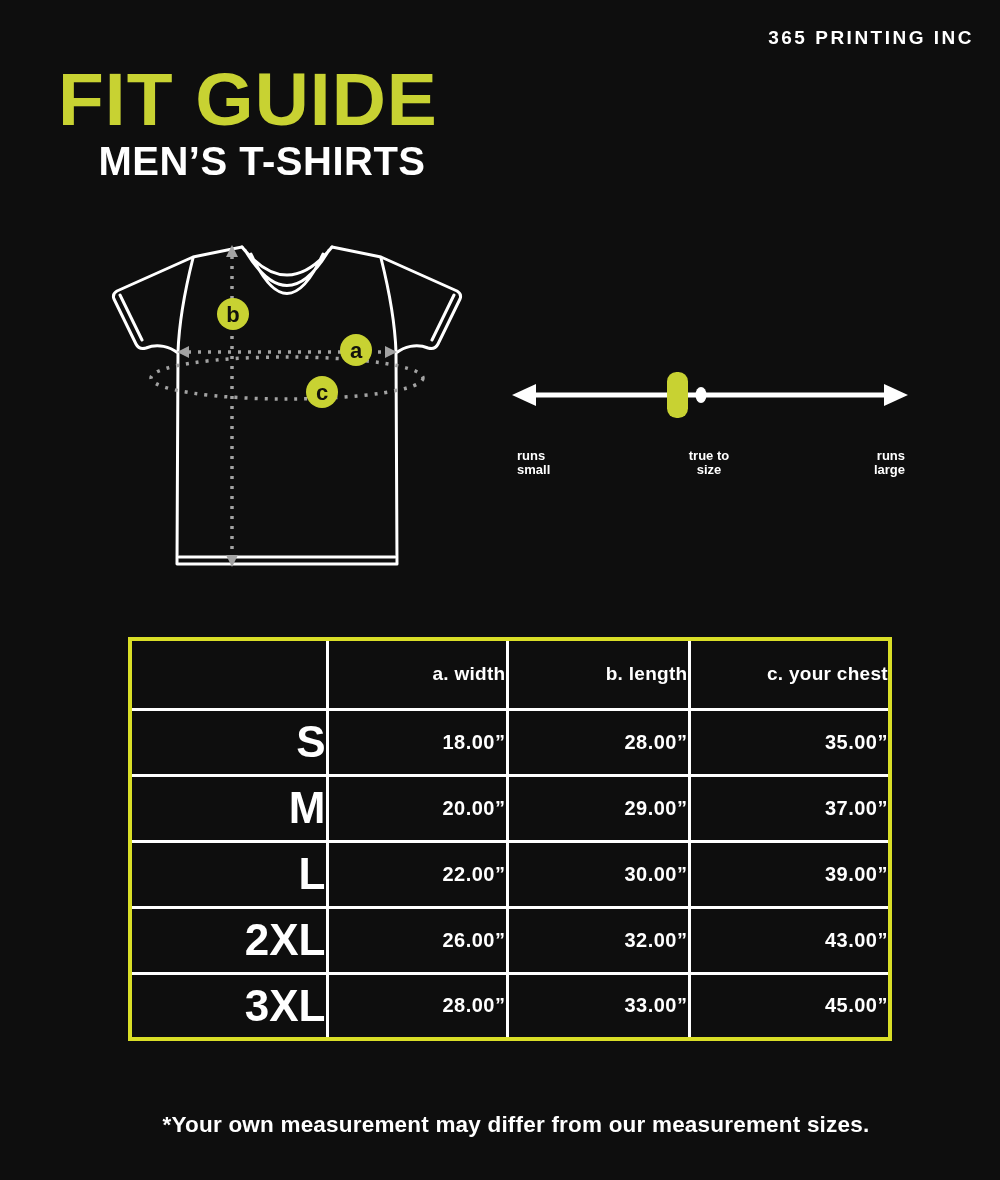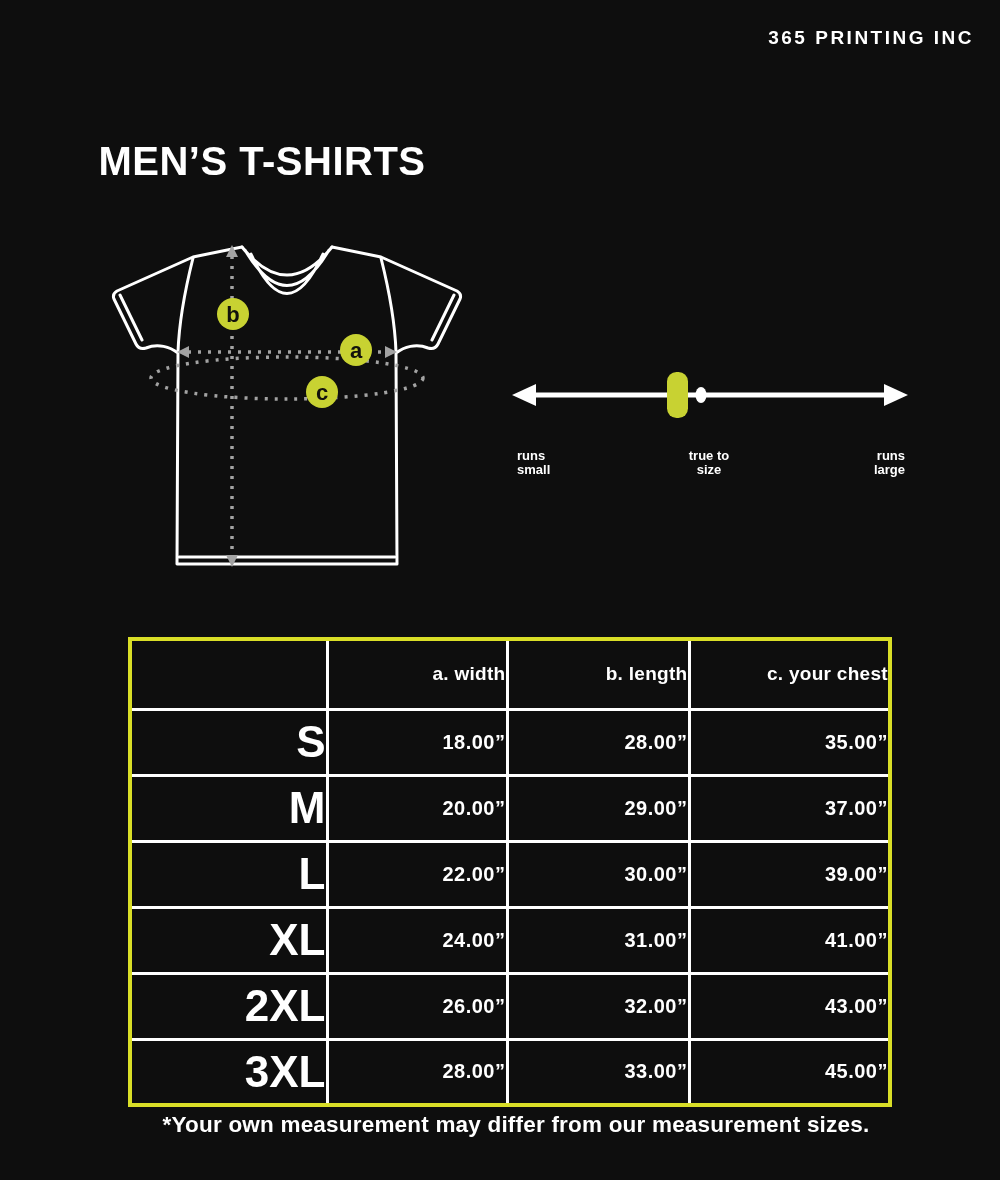--- a/index.html
+++ b/index.html
@@ -56,20 +56,21 @@
   }
   .badge-letter{font-size:22px;font-weight:700;}
 </style>
 </head>
 <body>
 
 <div class="poster">
 
   <div class="brand">365 PRINTING INC</div>
 
+  <div class="title">FIT GUIDE</div>
   <div class="subtitle">MEN’S T-SHIRTS</div>
 
   <svg class="shirt-svg" width="385" height="350" viewBox="95 235 385 350">
     <g fill="none" stroke="#ffffff" stroke-width="3" stroke-linejoin="round" stroke-linecap="round">
       <path d="M242,247 L193,257 L117,291 Q112,294 114,299 L136,344 Q139,350 146,348
            C158,343 170,347 178,353 L177,564 L397,564 L396,353
            C404,347 416,343 428,348 Q435,350 438,344 L460,299 Q462,294 457,291
            L381,257 L332,247"></path>
       <path d="M242,247 Q287,303 332,247 M245,250 Q287,321 329,250 M251,254 Q287,333 323,254"></path>
       <path d="M193,258 C185,290 179,322 178,352 M381,258 C389,290 395,322 396,352"></path>
@@ -141,26 +142,20 @@
         <td class="value-cell">29.00”</td>
         <td class="value-cell">37.00”</td>
       </tr>
       <tr>
         <td class="size-cell">L</td>
         <td class="value-cell">22.00”</td>
         <td class="value-cell">30.00”</td>
         <td class="value-cell">39.00”</td>
       </tr>
       <tr>
-        <td class="size-cell">XL</td>
-        <td class="value-cell">24.00”</td>
-        <td class="value-cell">31.00”</td>
-        <td class="value-cell">41.00”</td>
-      </tr>
-      <tr>
         <td class="size-cell">2XL</td>
         <td class="value-cell">26.00”</td>
         <td class="value-cell">32.00”</td>
         <td class="value-cell">43.00”</td>
       </tr>
       <tr>
         <td class="size-cell">3XL</td>
         <td class="value-cell">28.00”</td>
         <td class="value-cell">33.00”</td>
         <td class="value-cell">45.00”</td>

